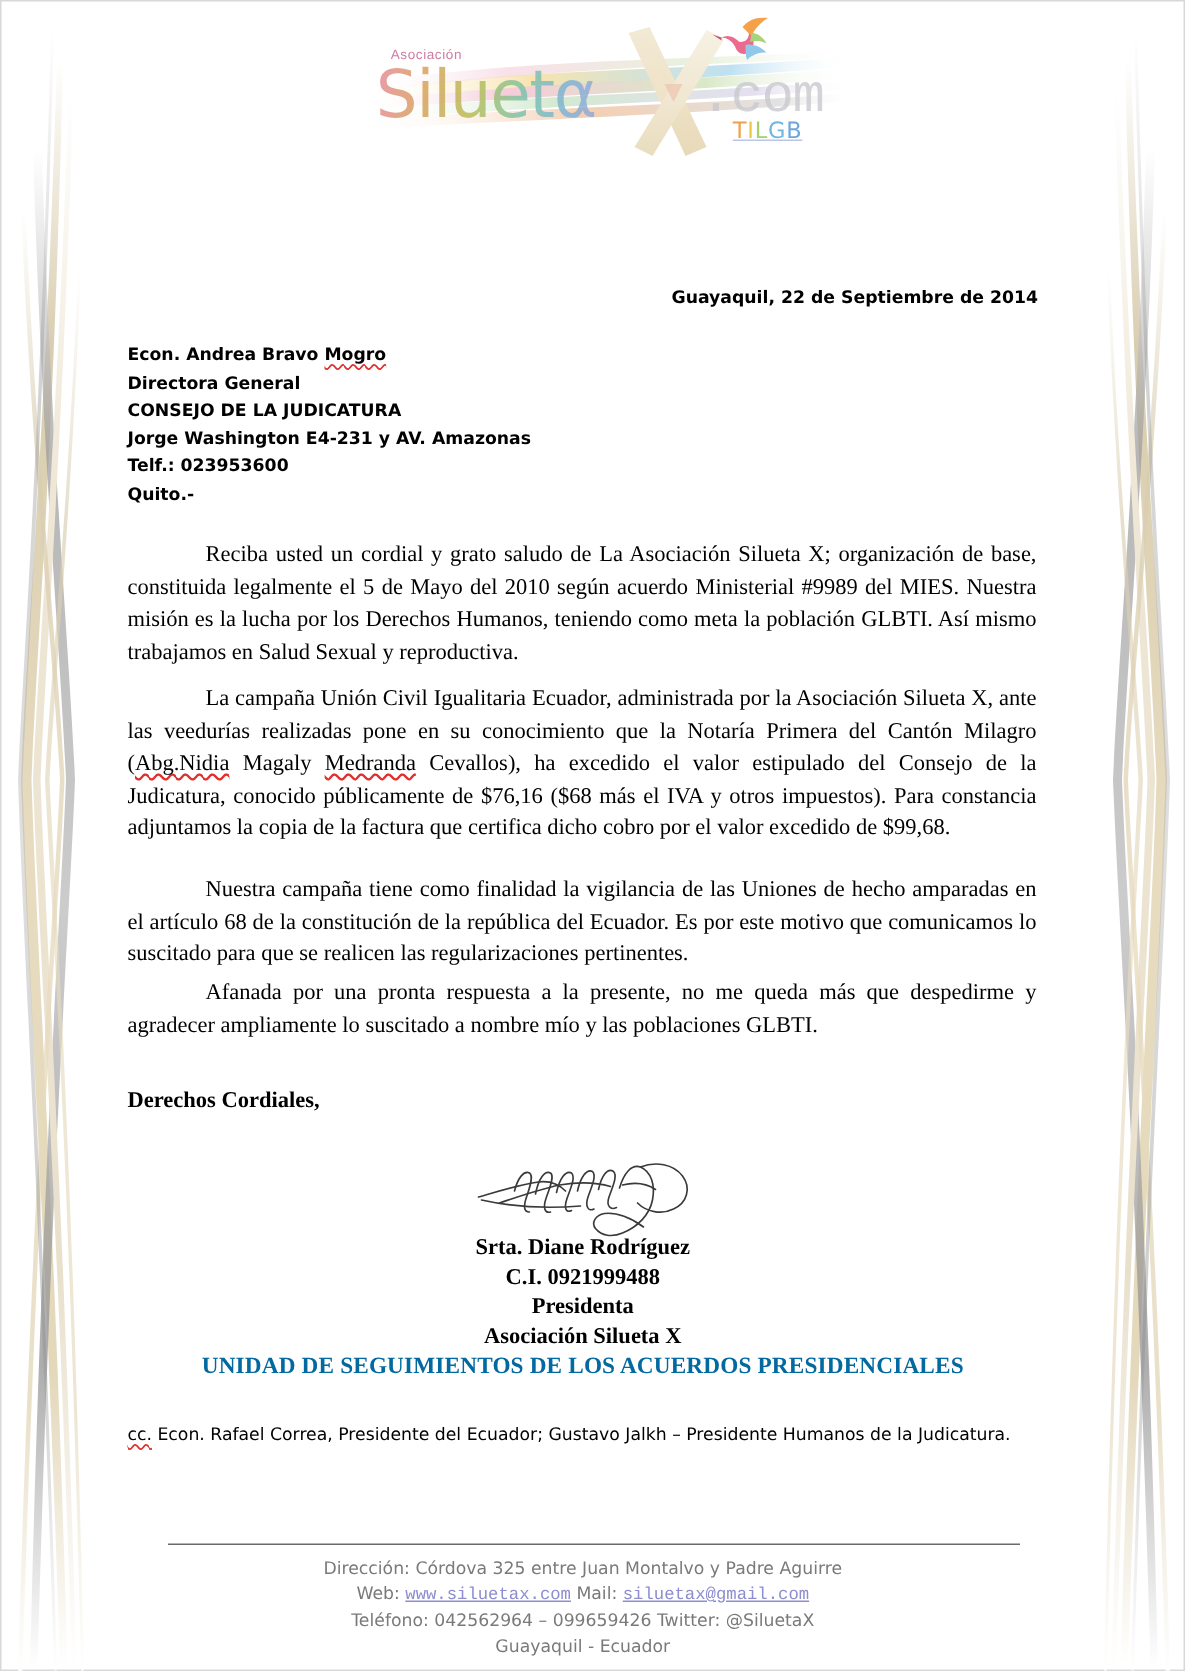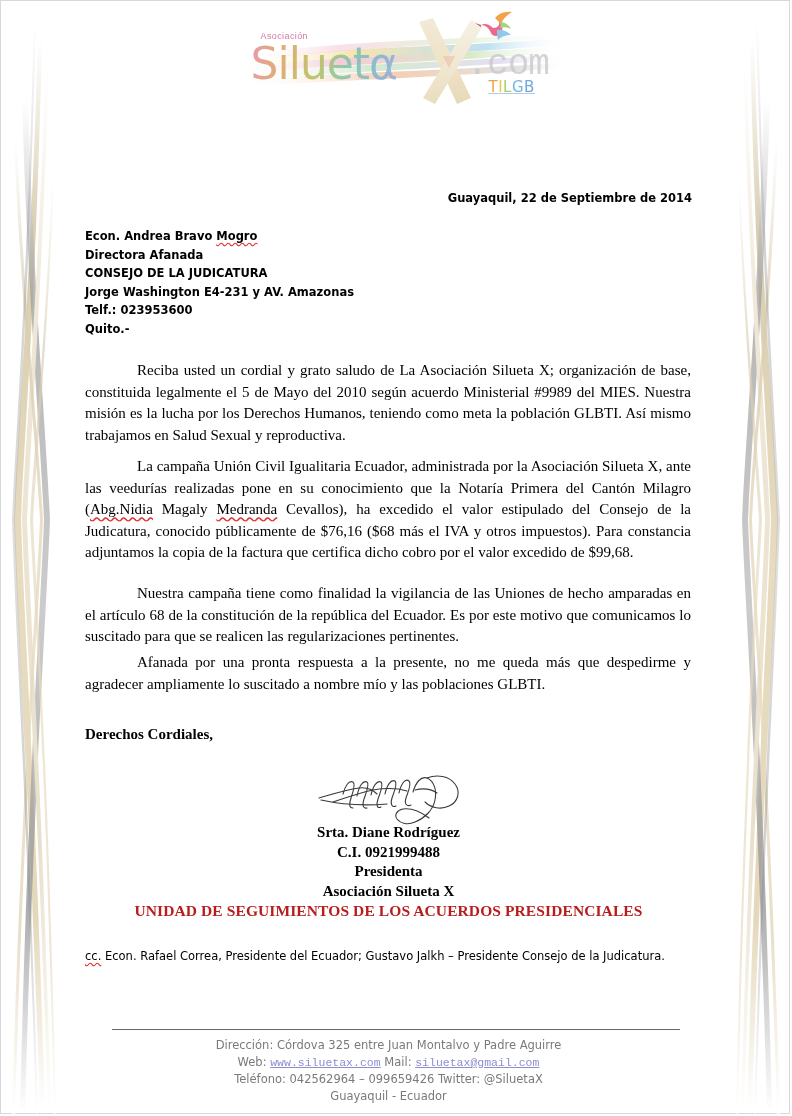--- a/index.html
+++ b/index.html
@@ -101,21 +101,21 @@
 
   .sign-img{position:absolute;left:315px;top:768px;width:170px;height:62px;}
 
   .sign-block{
     position:absolute;left:85px;top:823px;width:607px;
     text-align:center;
     font-family:"Liberation Serif", serif;
     font-size:15px;font-weight:bold;color:#000;line-height:19.5px;
   }
   .sign-unit{
-    color:#b91c1c;font-size:15.5px;font-weight:bold;
+    color:#0369a1;font-size:15.5px;font-weight:bold;
     letter-spacing:.1px;
   }
 
   .cc-line{
     position:absolute;left:85px;top:949px;width:607px;
     font-family:"DejaVu Sans", sans-serif;
     font-size:11.5px;color:#000;
   }
 
   .footer-rule{
@@ -274,21 +274,21 @@
     <div class="logo-tilgb">
       <span>T</span><span>I</span><span>L</span><span>G</span><span>B</span>
     </div>
   </div>
 </div>
 
 <div class="date-line">Guayaquil, 22 de Septiembre de 2014</div>
 
 <div class="addr-block">
   <div><span>Econ. Andrea Bravo </span><span class="sp-err">Mogro</span></div>
-  <div>Directora Afanada</div>
+  <div>Directora General</div>
   <div>CONSEJO DE LA JUDICATURA</div>
   <div>Jorge Washington E4-231 y AV. Amazonas</div>
   <div>Telf.: 023953600</div>
   <div>Quito.-</div>
 </div>
 
 <div class="para p1">Reciba usted un cordial y grato saludo de La Asociación Silueta X; organización de base, constituida legalmente el 5 de Mayo del 2010 según acuerdo Ministerial #9989 del MIES. Nuestra misión es la lucha por los Derechos Humanos, teniendo como meta la población GLBTI. Así mismo trabajamos en Salud Sexual y reproductiva.</div>
 
 <div class="para p2"><span>La campaña Unión Civil Igualitaria Ecuador, administrada por la Asociación Silueta X, ante las veedurías realizadas pone en su conocimiento que la Notaría Primera del Cantón Milagro (</span><span class="sp-err">Abg.Nidia</span><span> Magaly </span><span class="sp-err">Medranda</span><span> Cevallos), ha excedido el valor estipulado del Consejo de la Judicatura, conocido públicamente de $76,16 ($68 más el IVA y otros impuestos). Para constancia adjuntamos la copia de la factura que certifica dicho cobro por el valor excedido de $99,68.</span></div>
 
@@ -314,21 +314,21 @@
 </svg>
 
 <div class="sign-block">
   <div>Srta. Diane Rodríguez</div>
   <div>C.I. 0921999488</div>
   <div>Presidenta</div>
   <div>Asociación Silueta X</div>
   <div class="sign-unit">UNIDAD DE SEGUIMIENTOS DE LOS ACUERDOS PRESIDENCIALES</div>
 </div>
 
-<div class="cc-line"><span class="sp-err">cc.</span><span> Econ. Rafael Correa, Presidente del Ecuador; Gustavo Jalkh – Presidente Consejo de la Judicatura.</span></div>
+<div class="cc-line"><span class="sp-err">cc.</span><span> Econ. Rafael Correa, Presidente del Ecuador; Gustavo Jalkh – Presidente Humanos de la Judicatura.</span></div>
 
 <div class="footer-rule"></div>
 <div class="footer">
   <div>Dirección: Córdova 325 entre Juan Montalvo y Padre Aguirre</div>
   <div><span>Web: </span><a href="#">www.siluetax.com</a><span> Mail: </span><a href="#">siluetax@gmail.com</a></div>
   <div>Teléfono: 042562964 – 099659426 Twitter: @SiluetaX</div>
   <div>Guayaquil - Ecuador</div>
 </div>
 
 </body></html>

